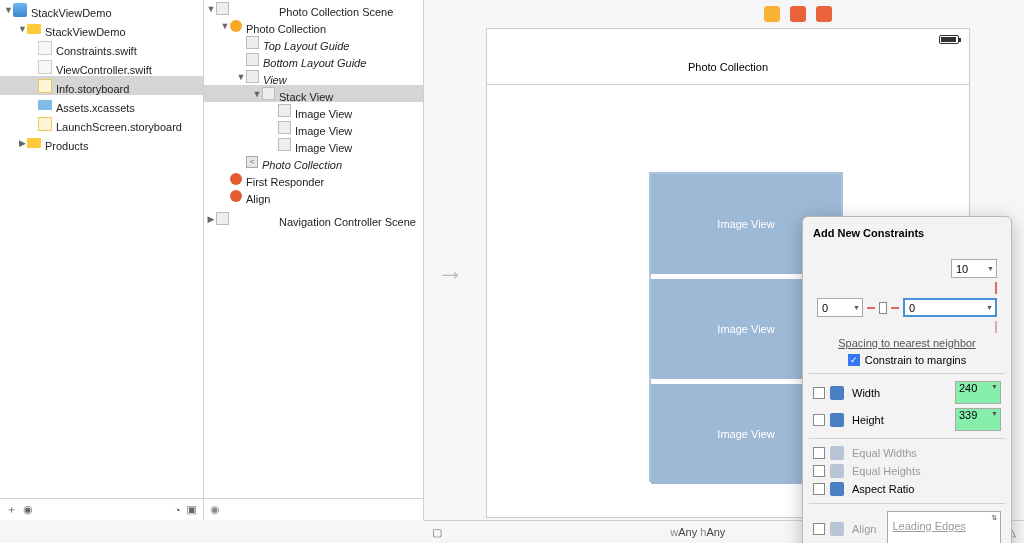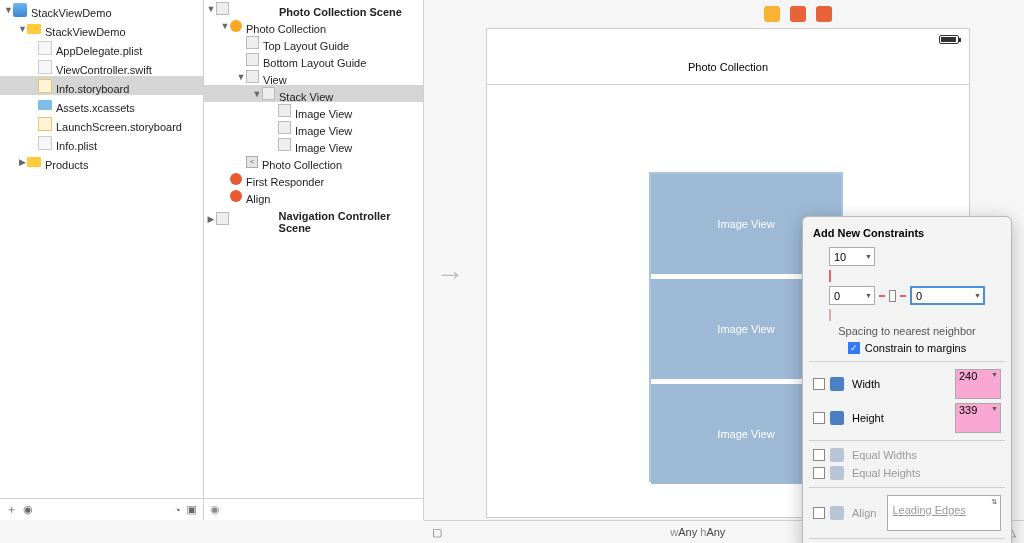--- a/index.html
+++ b/index.html
@@ -21,24 +21,24 @@
     .sb-icon { background: #fff4d6; border: 1px solid #e8c860; }
     .plist-icon { background: #f7f7f7; border: 1px solid #ccc; }
     .label { color: #222; margin-top: 6px; }
     
     .nav-footer { position: absolute; bottom: 0; left:0; right:0; height: 22px; border-top:1px solid #d0d0d0; display:flex; align-items:center; padding: 0 6px; color:#666; gap:6px;}
     .nav-footer .spacer { flex:1; }
 
     
     .outline { position: absolute; left: 204px; top:0; width: 220px; height: 520px; background: #fff; border-right: 1px solid #d0d0d0; }
     .outline .item { display:flex; align-items:center; height:17px; }
-    .outline .item.bold .label { font-weight:700;padding-left:46px; }
+    .outline .item.bold .label { font-weight:400;padding-left:46px; }
     .outline .item.sel { background: #d5d5d5; }
     .outline .disc { width:10px; text-align:center; color:#666; font-size:9px; }
-    .outline .l0{padding-left:2px;} .outline .l1{padding-left:16px;} .outline .l2{padding-left:32px;} .outline .l3{padding-left:48px;} .outline .l4{padding-left:64px;}
+    .outline .l0{padding-left:2px;} .outline .l1{padding-left:16px;} .outline .l2{padding-left:32px;font-style:italic;} .outline .l3{padding-left:48px;} .outline .l4{padding-left:64px;}
     .sq-icon { width:13px; height:13px; background:#eee; border:1px solid #bbb; margin-right:4px;}
     .circ-icon { width:12px; height:12px; border-radius:50%; margin-right:4px; }
     .circ-orange{background:#f9a825;} .circ-red{background:#e65a34;}
     .back-icon{width:12px;height:12px;background:#e6e6e6;border:1px solid #aaa;margin-right:4px;display:flex;align-items:center;justify-content:center;color:#666;font-size:8px;}
     .outline-footer{position:absolute;bottom:0;left:0;right:0;height:22px;border-top:1px solid #d0d0d0;display:flex;align-items:center;padding:0 6px;color:#888;}
 
     
     .canvas-area{position:absolute;left:424px;top:0;right:0;bottom:23px;background:#f6f6f6;}
     .arrow{position:absolute;left:12px;top:255px;color:#bcbcbc;font-size:28px;}
     .toolbar-icons{position:absolute;left:340px;top:6px;display:flex;gap:10px;}
@@ -57,38 +57,38 @@
     .imgview:last-child{margin-bottom:0;}
 
     
     .bottom-bar{position:absolute;bottom:0;left:424px;right:0;height:23px;border-top:1px solid #d0d0d0;background:#f6f6f6;display:flex;align-items:center;padding:0 8px;color:#666;gap:8px;}
     .bottom-bar .center{flex:1;text-align:center;color:#777;}
     .bottom-bar .right-icons{display:flex;gap:6px;}
 
     
     .popover{position:absolute;right:12px;top:216px;width:210px;background:#f3f3f3;border:1px solid #b8b8b8;border-radius:6px;box-shadow:0 4px 18px rgba(0,0,0,0.25);padding:10px;}
     .popover::after{content:"";position:absolute;bottom:-9px;right:16px;width:0;height:0;border-left:9px solid transparent;border-right:9px solid transparent;border-top:9px solid #f3f3f3;}
-    .popover-title{font-weight:600;margin-bottom:8px;}
+    .popover-title{font-weight:600;margin-bottom:20px;}
     .combo{height:19px;background:#fff;border:1px solid #aaa;display:inline-flex;align-items:center;padding:0 4px;min-width:46px;position:relative;}
     .combo.sel{border:2px solid #4a90d9;}
     .combo .arr{position:absolute;right:2px;font-size:7px;color:#555;}
     .combo input{border:none;outline:none;width:100%;font-size:11px;}
-    .pin-row{display:flex;align-items:center;justify-content:flex-start;gap:4px;margin:4px 16px;}
+    .pin-row{display:flex;align-items:center;justify-content:flex-end;gap:4px;margin:4px 4px;}
     .pin-box{width:12px;height:12px;border:1px solid #888;background:#fff;}
     .pin-line{width:14px;height:2px;background:linear-gradient(to right,#d66,#d66 30%,transparent 30%,transparent 40%,#d66 40%);}
     .pin-line.solid{background:#d66;}
     .pin-line.v{width:2px;height:12px;background:#d66;}
-    .spacing-label{text-align:center;color:#555;margin:4px 0;}
+    .spacing-label{text-align:center;color:#555;margin:4px 0;text-decoration:underline;}
     .chk-row{display:flex;align-items:center;gap:5px;margin:2px 0;padding:1px 0;}
     .chk{width:12px;height:12px;border:1px solid #888;background:#fff;display:inline-flex;align-items:center;justify-content:center;font-size:9px;color:#fff;}
     .chk.on{background:#3478f6;border-color:#3478f6;}
     .sm-icon{width:14px;height:14px;background:#4a7fc4;border-radius:2px;margin-right:3px;}
     .sm-icon.grey{background:#b8c5d6;}
     .dim{color:#999;}
-    .val-input{width:46px;height:30px;background:#f9a8d4;border:1px solid #aaa;padding:0 3px;margin-left:auto;position:relative;}
+    .val-input{width:46px;height:23px;background:#86efac;border:1px solid #aaa;padding:0 3px;margin-left:auto;position:relative;}
     .val-input .arr{position:absolute;right:2px;top:1px;font-size:7px;color:#555;}
     .sep{height:1px;background:#d0d0d0;margin:6px -4px;}
     .wide-select{flex:1;height:36px;background:#fff;border:1px solid #aaa;padding:8px 4px;position:relative;margin-left:6px;text-decoration:underline;}
     .wide-select .arr{position:absolute;right:3px;top:2px;font-size:7px;color:#555;}
   </style>
 </head>
 <body>
 
 <div class="file-nav">
   <div class="item l1">
@@ -98,43 +98,39 @@
     </div>
   <div class="item l2">
       <span class="disc">▼</span>
       <span class="icon-box">
         <span class="folder-icon"></span>
       </span>
       <span class="label">StackViewDemo</span>
     </div>
   <div class="item l3">
       <span class="icon-box swift-icon"></span>
-      <span class="label">AppDelegate.plist</span>
+      <span class="label">Constraints.swift</span>
     </div>
   <div class="item l3">
       <span class="icon-box swift-icon"></span>
       <span class="label">ViewController.swift</span>
     </div>
   <div class="item l3 sel">
       <span class="icon-box sb-icon"></span>
       <span class="label">Info.storyboard</span>
     </div>
   <div class="item l3">
       <span class="icon-box">
         <span class="folder-icon blue"></span>
       </span>
       <span class="label">Assets.xcassets</span>
     </div>
   <div class="item l3">
       <span class="icon-box sb-icon"></span>
       <span class="label">LaunchScreen.storyboard</span>
-    </div>
-  <div class="item l3">
-      <span class="icon-box plist-icon"></span>
-      <span class="label">Info.plist</span>
     </div>
   <div class="item l2">
       <span class="disc">▶</span>
       <span class="icon-box">
         <span class="folder-icon"></span>
       </span>
       <span class="label">Products</span>
     </div>
   <div class="nav-footer">
     <span>＋</span>
@@ -306,20 +302,25 @@
   <div class="chk-row dim">
     <span class="chk"></span>
     <span class="sm-icon grey"></span>
     <span>Equal Widths</span>
   </div>
   <div class="chk-row dim">
     <span class="chk"></span>
     <span class="sm-icon grey"></span>
     <span>Equal Heights</span>
   </div>
+  <div class="chk-row">
+    <span class="chk"></span>
+    <span class="sm-icon"></span>
+    <span>Aspect Ratio</span>
+  </div>
   <div class="sep"></div>
   <div class="chk-row dim">
     <span class="chk"></span>
     <span class="sm-icon grey"></span>
     <span>Align</span>
     <div class="wide-select"><span>Leading Edges</span><span class="arr">⇅</span></div>
   </div>
   <div class="sep"></div>
 
 </div>

